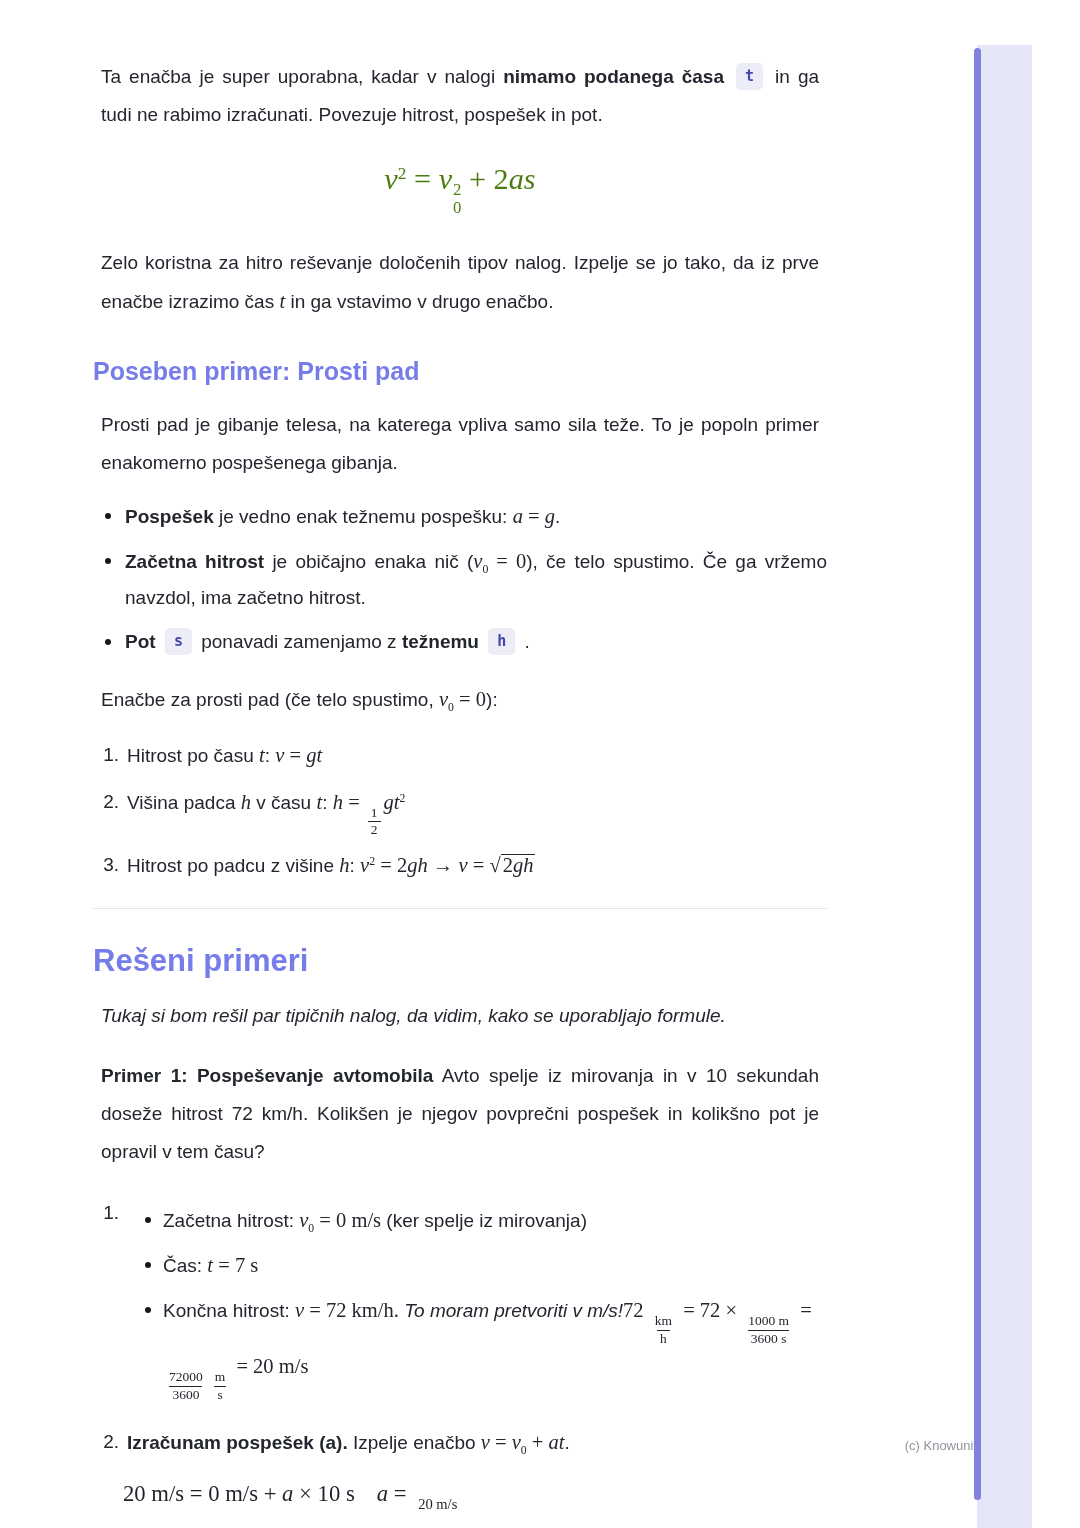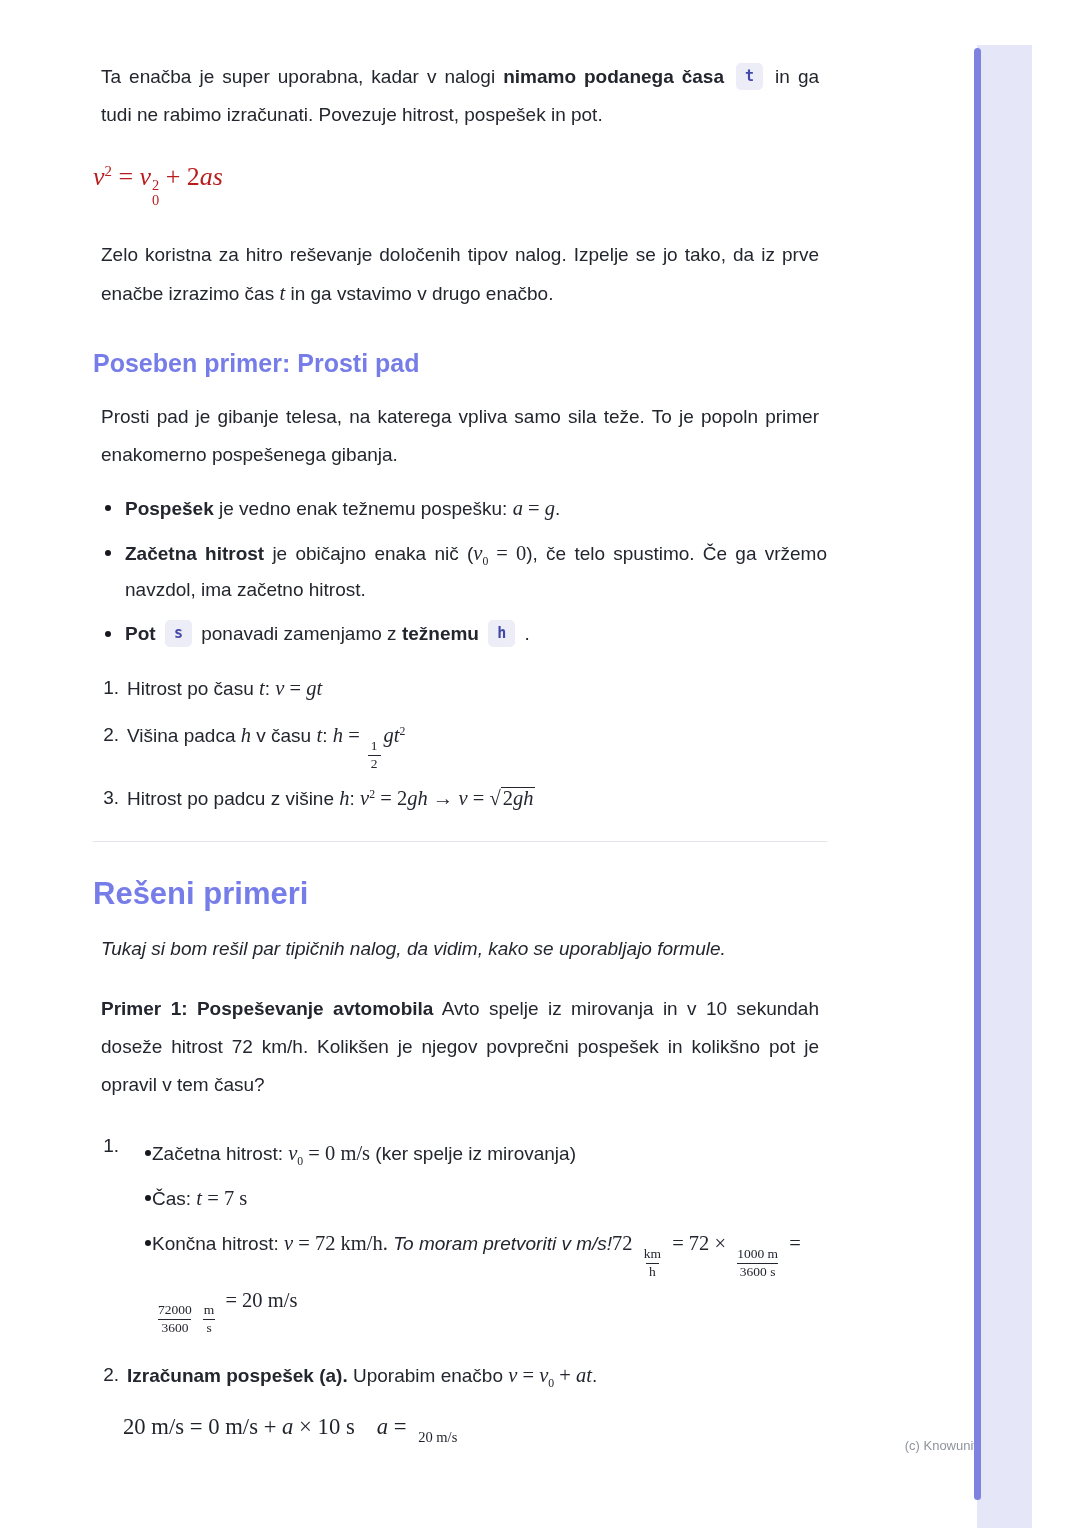--- a/index.html
+++ b/index.html
@@ -36,40 +36,40 @@
   .frac .f-den { border-top: 1px solid #23262e; padding: 0 3px; }
   .rad-body { border-top: 1.5px solid #23262e; padding: 0 2px; text-align: center; }
 
   .code-badge {
     display: inline-block; background: #ecedf7; color: #4347a8;
     border-radius: 5px; padding: 0 9px; margin: 0 4px;
     font-family: "DejaVu Sans Mono", monospace; font-size: 15px; font-weight: 700;
     line-height: 27px; vertical-align: 2px;
   }
 
-  .equation { font-family: "Liberation Serif", serif; font-size: 24px; margin: 28px 0; color: #b91c1c; }
+  .equation { font-family: "Liberation Serif", serif; font-size: 28px; text-align: center; margin: 28px 0; color: #4d7c0f; }
   .equation-left { font-family: "Liberation Serif", serif; font-size: 21px; text-align: left; margin: 18px 0 0 30px; color: #1f222a; }
   .equation-left .frac { font-size: 14.5px; }
   .eq-gap { display: inline-block; width: 22px; }
 
   h2.section { color: #767de8; font-size: 25px; font-weight: 700; margin: 36px 0 20px; }
   h1.section { color: #767de8; font-size: 31px; font-weight: 700; margin: 34px 0 18px; }
 
   ul.bullets { list-style: none; margin: 16px 0 12px; padding: 0; }
   ul.bullets > li { display: flex; gap: 14px; font-size: 19px; line-height: 36px; margin-bottom: 8px; }
   .dot { flex: 0 0 6px; width: 6px; height: 6px; border-radius: 50%; background: #16181d; margin-top: 15px; margin-left: 12px; }
   .li-body { flex: 1; text-align: justify; }
 
   ol.num-list { list-style: none; margin: 16px 0 0; padding: 0; }
   ol.num-list > li { display: flex; gap: 8px; font-size: 19px; line-height: 40px; margin-bottom: 6px; }
   ol.num-list .num { min-width: 24px; text-align: right; margin-left: 2px; }
   ol.num-list .li-body { text-align: left; }
 
   ul.sub-bullets { list-style: none; margin: 8px 0 0; padding: 0; }
-  ul.sub-bullets > li { display: flex; gap: 1px; font-size: 19px; line-height: 38px; margin-bottom: 6px; }
+  ul.sub-bullets > li { display: flex; gap: 12px; font-size: 19px; line-height: 38px; margin-bottom: 6px; }
   ul.sub-bullets .dot { margin-left: 18px; margin-top: 16px; }
   ul.sub-bullets .li-body { text-align: left; }
 
   .em-run { font-style: italic; }
 
   hr.divider { border: none; border-top: 1px solid #e3e5ea; margin: 22px 0 0; }
 
   .footer-note { position: absolute; top: 1438px; right: 64px; font-size: 13px; color: #8f949c; }
 
   .scroll-track { position: absolute; top: 45px; right: 48px; width: 55px; height: 1483px; background: #e5e6f8; }
@@ -106,20 +106,21 @@
     </li>
     <li>
       <span class="dot"></span>
       <span class="li-body"><b>Pot</b>
         <span class="code-badge">s</span>
         <span>ponavadi zamenjamo z </span><b>težnemu</b>
         <span class="code-badge">h</span><span> .</span></span>
     </li>
   </ul>
 
+  <p class="para" style="margin-top:20px"><span>Enačbe za prosti pad (če telo spustimo, </span><span class="mi">v</span><sub class="msub">0</sub><span class="mr"> = 0</span><span>):</span></p>
 
   <ol class="num-list">
     <li>
       <span class="num">1.</span>
       <span class="li-body"><span>Hitrost po času </span><span class="mi">t</span><span>: </span><span class="mi">v</span><span class="mr"> = </span><span class="mi">gt</span></span>
     </li>
     <li>
       <span class="num">2.</span>
       <span class="li-body"><span>Višina padca </span><span class="mi">h</span><span> v času </span><span class="mi">t</span><span>: </span><span class="mi">h</span><span class="mr"> = </span><span class="frac">
             <span class="f-num">1</span>
@@ -167,21 +168,21 @@
                 </span><span class="frac">
                   <span class="f-num">m</span>
                   <span class="f-den">s</span>
                 </span><span class="mr"> = 20 m/s</span></span>
           </li>
         </ul>
       </span>
     </li>
     <li style="margin-top:12px">
       <span class="num">2.</span>
-      <span class="li-body"><b>Izračunam pospešek (a).</b><span> Uporabim enačbo </span><span class="mi">v</span><span class="mr"> = </span><span class="mi">v</span><sub class="msub">0</sub><span class="mr"> + </span><span class="mi">at</span><span>.</span></span>
+      <span class="li-body"><b>Izračunam pospešek (a).</b><span> Izpelje enačbo </span><span class="mi">v</span><span class="mr"> = </span><span class="mi">v</span><sub class="msub">0</sub><span class="mr"> + </span><span class="mi">at</span><span>.</span></span>
     </li>
   </ol>
 
   <div class="equation-left"><span class="mr">20 m/s = 0 m/s + </span><span class="mi">a</span><span class="mr"> × 10 s</span><span class="eq-gap"></span><span class="mi">a</span><span class="mr"> = </span><span class="frac">
         <span class="f-num">20 m/s</span>
       </span></div>
 
 </div>
 
 <div class="footer-note">(c) Knowunity 2025</div>

